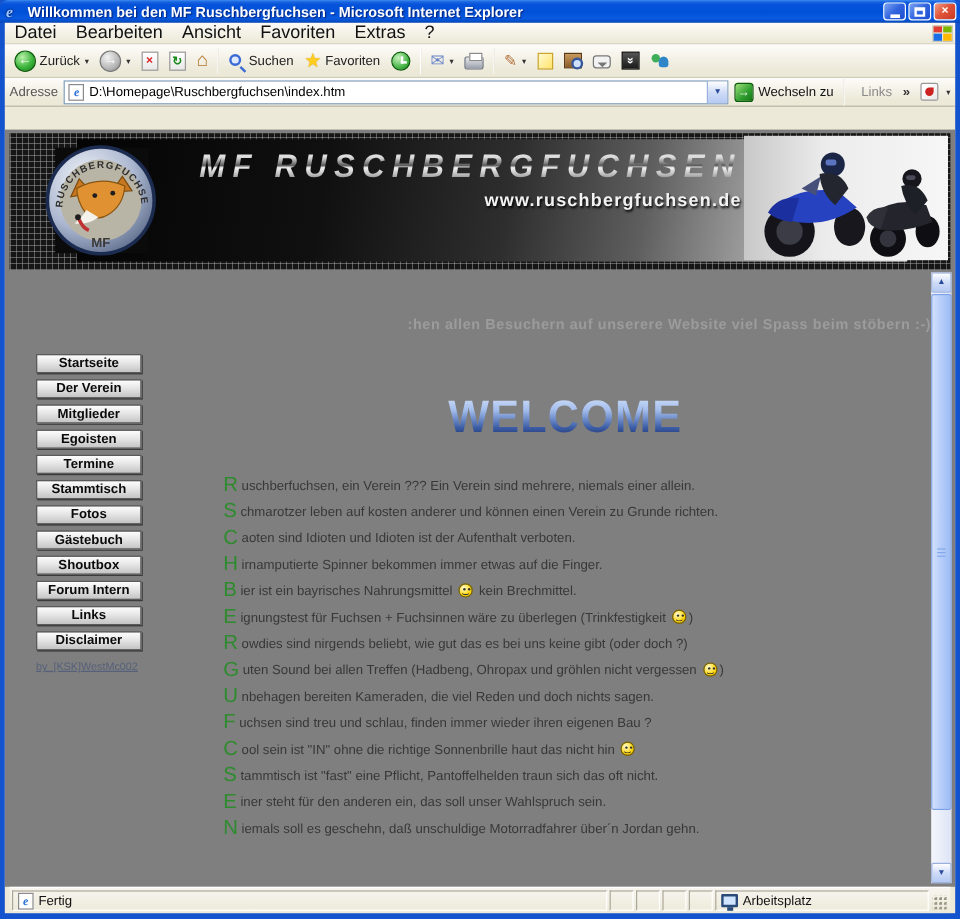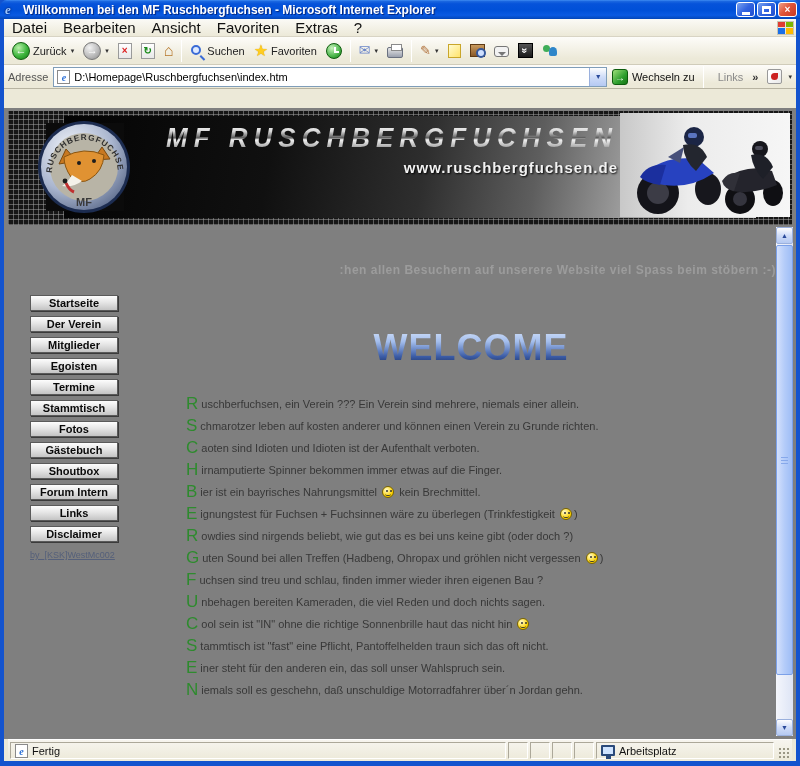--- a/index.html
+++ b/index.html
@@ -374,22 +374,22 @@
       <div class="welcome">WELCOME</div>
       <div class="lines" id="content-lines">
           <div class="line"><span class="initial">R</span>uschberfuchsen, ein Verein ??? Ein Verein sind mehrere, niemals einer allein.</div>
           <div class="line"><span class="initial">S</span>chmarotzer leben auf kosten anderer und können einen Verein zu Grunde richten.</div>
           <div class="line"><span class="initial">C</span>aoten sind Idioten und Idioten ist der Aufenthalt verboten.</div>
           <div class="line"><span class="initial">H</span>irnamputierte Spinner bekommen immer etwas auf die Finger.</div>
           <div class="line"><span class="initial">B</span>ier ist ein bayrisches Nahrungsmittel <span class="smiley"></span> kein Brechmittel.</div>
           <div class="line"><span class="initial">E</span>ignungstest für Fuchsen + Fuchsinnen wäre zu überlegen (Trinkfestigkeit <span class="smiley"></span>)</div>
           <div class="line"><span class="initial">R</span>owdies sind nirgends beliebt, wie gut das es bei uns keine gibt (oder doch ?)</div>
           <div class="line"><span class="initial">G</span>uten Sound bei allen Treffen (Hadbeng, Ohropax und gröhlen nicht vergessen <span class="smiley"></span>)</div>
+          <div class="line"><span class="initial">U</span>nbehagen bereiten Kameraden, die viel Reden und doch nichts sagen.</div>
           <div class="line"><span class="initial">F</span>uchsen sind treu und schlau, finden immer wieder ihren eigenen Bau ?</div>
-          <div class="line"><span class="initial">U</span>nbehagen bereiten Kameraden, die viel Reden und doch nichts sagen.</div>
           <div class="line"><span class="initial">C</span>ool sein ist "IN" ohne die richtige Sonnenbrille haut das nicht hin <span class="smiley"></span></div>
           <div class="line"><span class="initial">S</span>tammtisch ist "fast" eine Pflicht, Pantoffelhelden traun sich das oft nicht.</div>
           <div class="line"><span class="initial">E</span>iner steht für den anderen ein, das soll unser Wahlspruch sein.</div>
           <div class="line"><span class="initial">N</span>iemals soll es geschehn, daß unschuldige Motorradfahrer über´n Jordan gehn.</div>
         </div>
 
       <div class="scrollbar">
         <div class="sb-btn sb-up">▲</div>
         <div class="sb-thumb"></div>
         <div class="sb-btn sb-down">▼</div>

